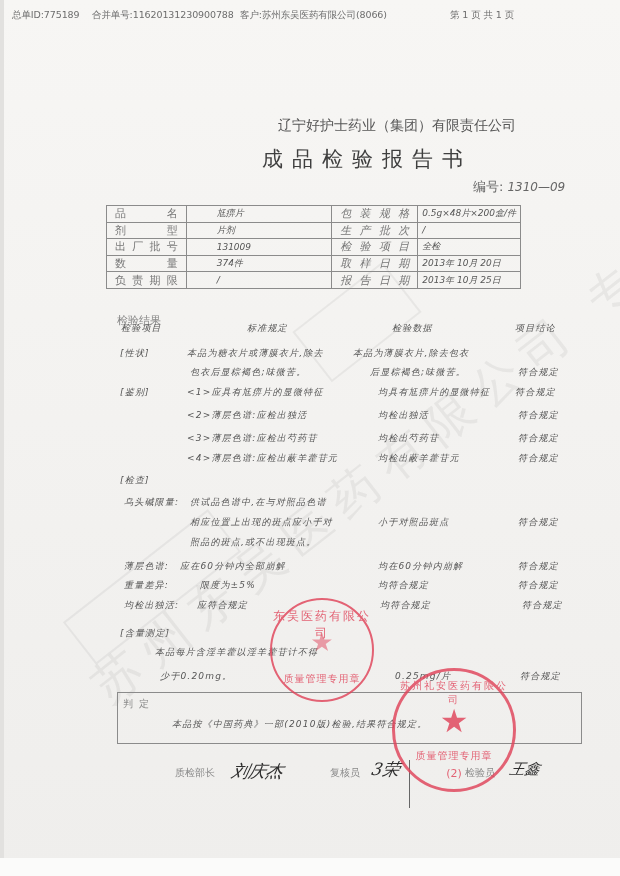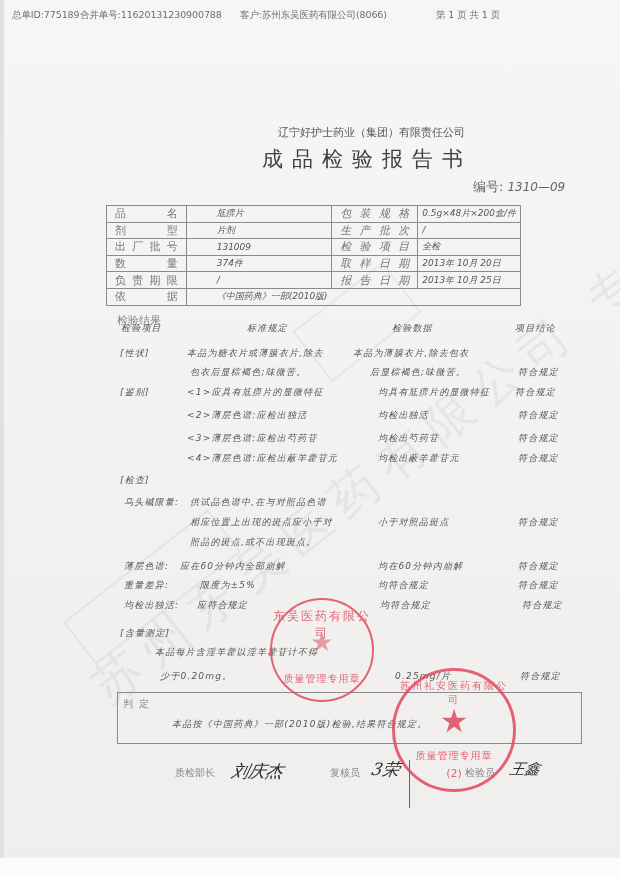--- a/index.html
+++ b/index.html
@@ -15,21 +15,21 @@
     background: linear-gradient(180deg, #f7f6f4 0%, #f2f1ef 60%, #efeeec 100%);
   }
   .scan-edge-left { position:absolute; left:0; top:0; width:4px; height:876px; background:#e2e1df; }
   .scan-edge-bottom { position:absolute; left:0; top:858px; width:620px; height:18px; background:#fbfbfa; }
   .header-line {
     position: absolute; top: 9px; left: 12px; font-size: 9.5px; color: #6d6d6d;
     white-space: nowrap; letter-spacing: -0.1px;
   }
   .header-line span { position: absolute; top: 0; white-space: nowrap; }
   .company {
-    position: absolute; top: 125px; left: 278px; font-size: 11px; color: #555;
+    position: absolute; top: 117px; left: 278px; font-size: 14px; color: #555;
   }
   .title {
     position: absolute; top: 145px; left: 262px; font-family: "DejaVu Serif", serif;
     font-size: 21px; letter-spacing: 9px; color: #3f3f3f;
   }
   .docno {
     position: absolute; top: 178px; left: 473px; font-size: 13px; color: #666;
   }
   .docno .val { font-style: italic; font-size: 12px; margin-left: 4px; }
 
@@ -100,23 +100,23 @@
 <div class="page"></div>
 <div class="scan-edge-left"></div>
 <div class="scan-edge-bottom"></div>
 
 <div class="watermark" style="left:20px; top:430px;">苏州东吴医药有限公司 专用</div>
 <div class="wm-lines" style="left:300px; top:290px; width:110px; height:60px;"></div>
 <div class="wm-lines" style="left:60px; top:560px; width:180px; height:50px;"></div>
 
 <div class="header-line">
   <span style="left:0;">总单ID:775189</span>
-  <span style="left:68px;">合并单号:11620131230900788</span>
+  <span style="left:80px;">合并单号:11620131230900788</span>
   <span style="left:228px;">客户:苏州东吴医药有限公司(8066)</span>
-  <span style="left:424px;">第 1 页   共 1 页</span>
+  <span style="left:438px;">第 1 页   共 1 页</span>
 </div>
 
 <div class="company">辽宁好护士药业（集团）有限责任公司</div>
 <div class="title">成品检验报告书</div>
 <div class="docno">
   <span>编号:</span><span class="val">1310—09</span>
 </div>
 
 <table class="info">
   <tbody>
@@ -142,24 +142,20 @@
       <td class="lbl">数　量</td>
       <td class="val val1">374件</td>
       <td class="lbl lbl2">取样日期</td>
       <td class="val">2013年 10月 20日</td>
     </tr>
     <tr>
       <td class="lbl">负责期限</td>
       <td class="val val1">/</td>
       <td class="lbl lbl2">报告日期</td>
       <td class="val">2013年 10月 25日</td>
-    </tr>
-    <tr>
-      <td class="lbl">依　据</td>
-      <td class="val" colspan="3" style="padding-left:30px;">《中国药典》一部(2010版)</td>
     </tr>
   </tbody>
 </table>
 
 <div class="results-heading">检验结果</div>
 
 <div class="hw" style="top:322px; left:121px;">检验项目</div>
 <div class="hw" style="top:322px; left:247px;">标准规定</div>
 <div class="hw" style="top:322px; left:392px;">检验数据</div>
 <div class="hw" style="top:322px; left:515px;">项目结论</div>

